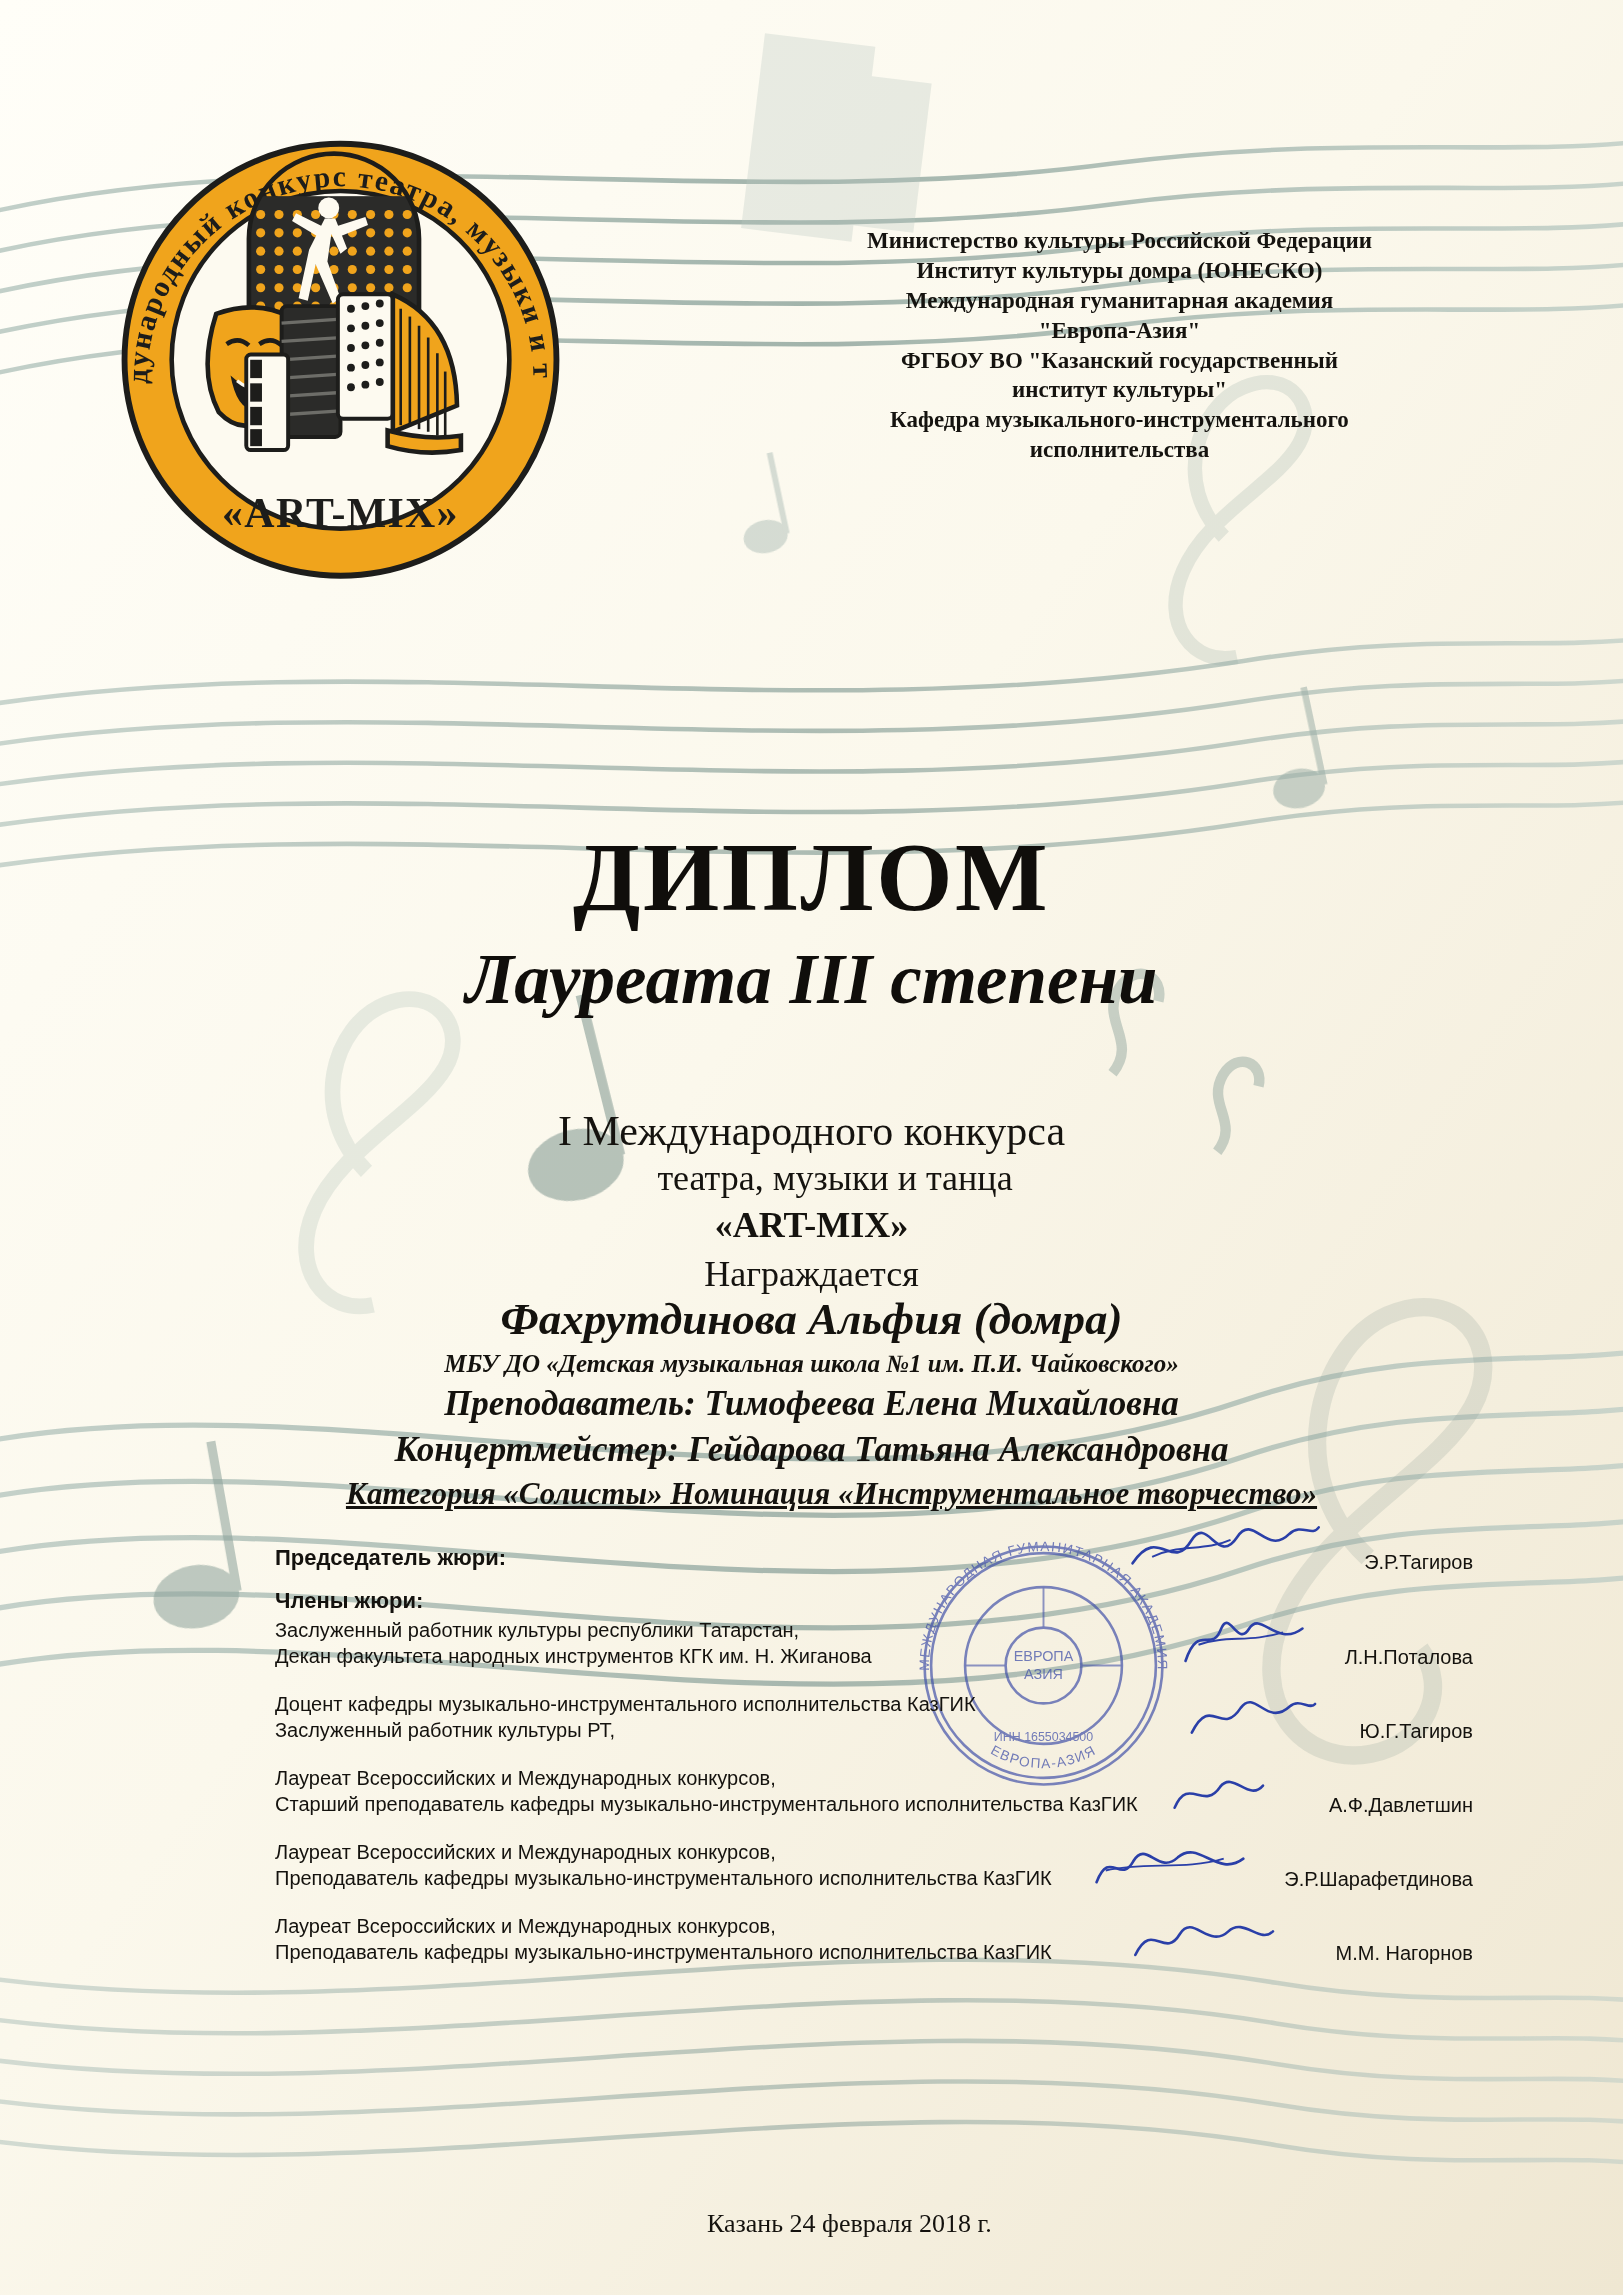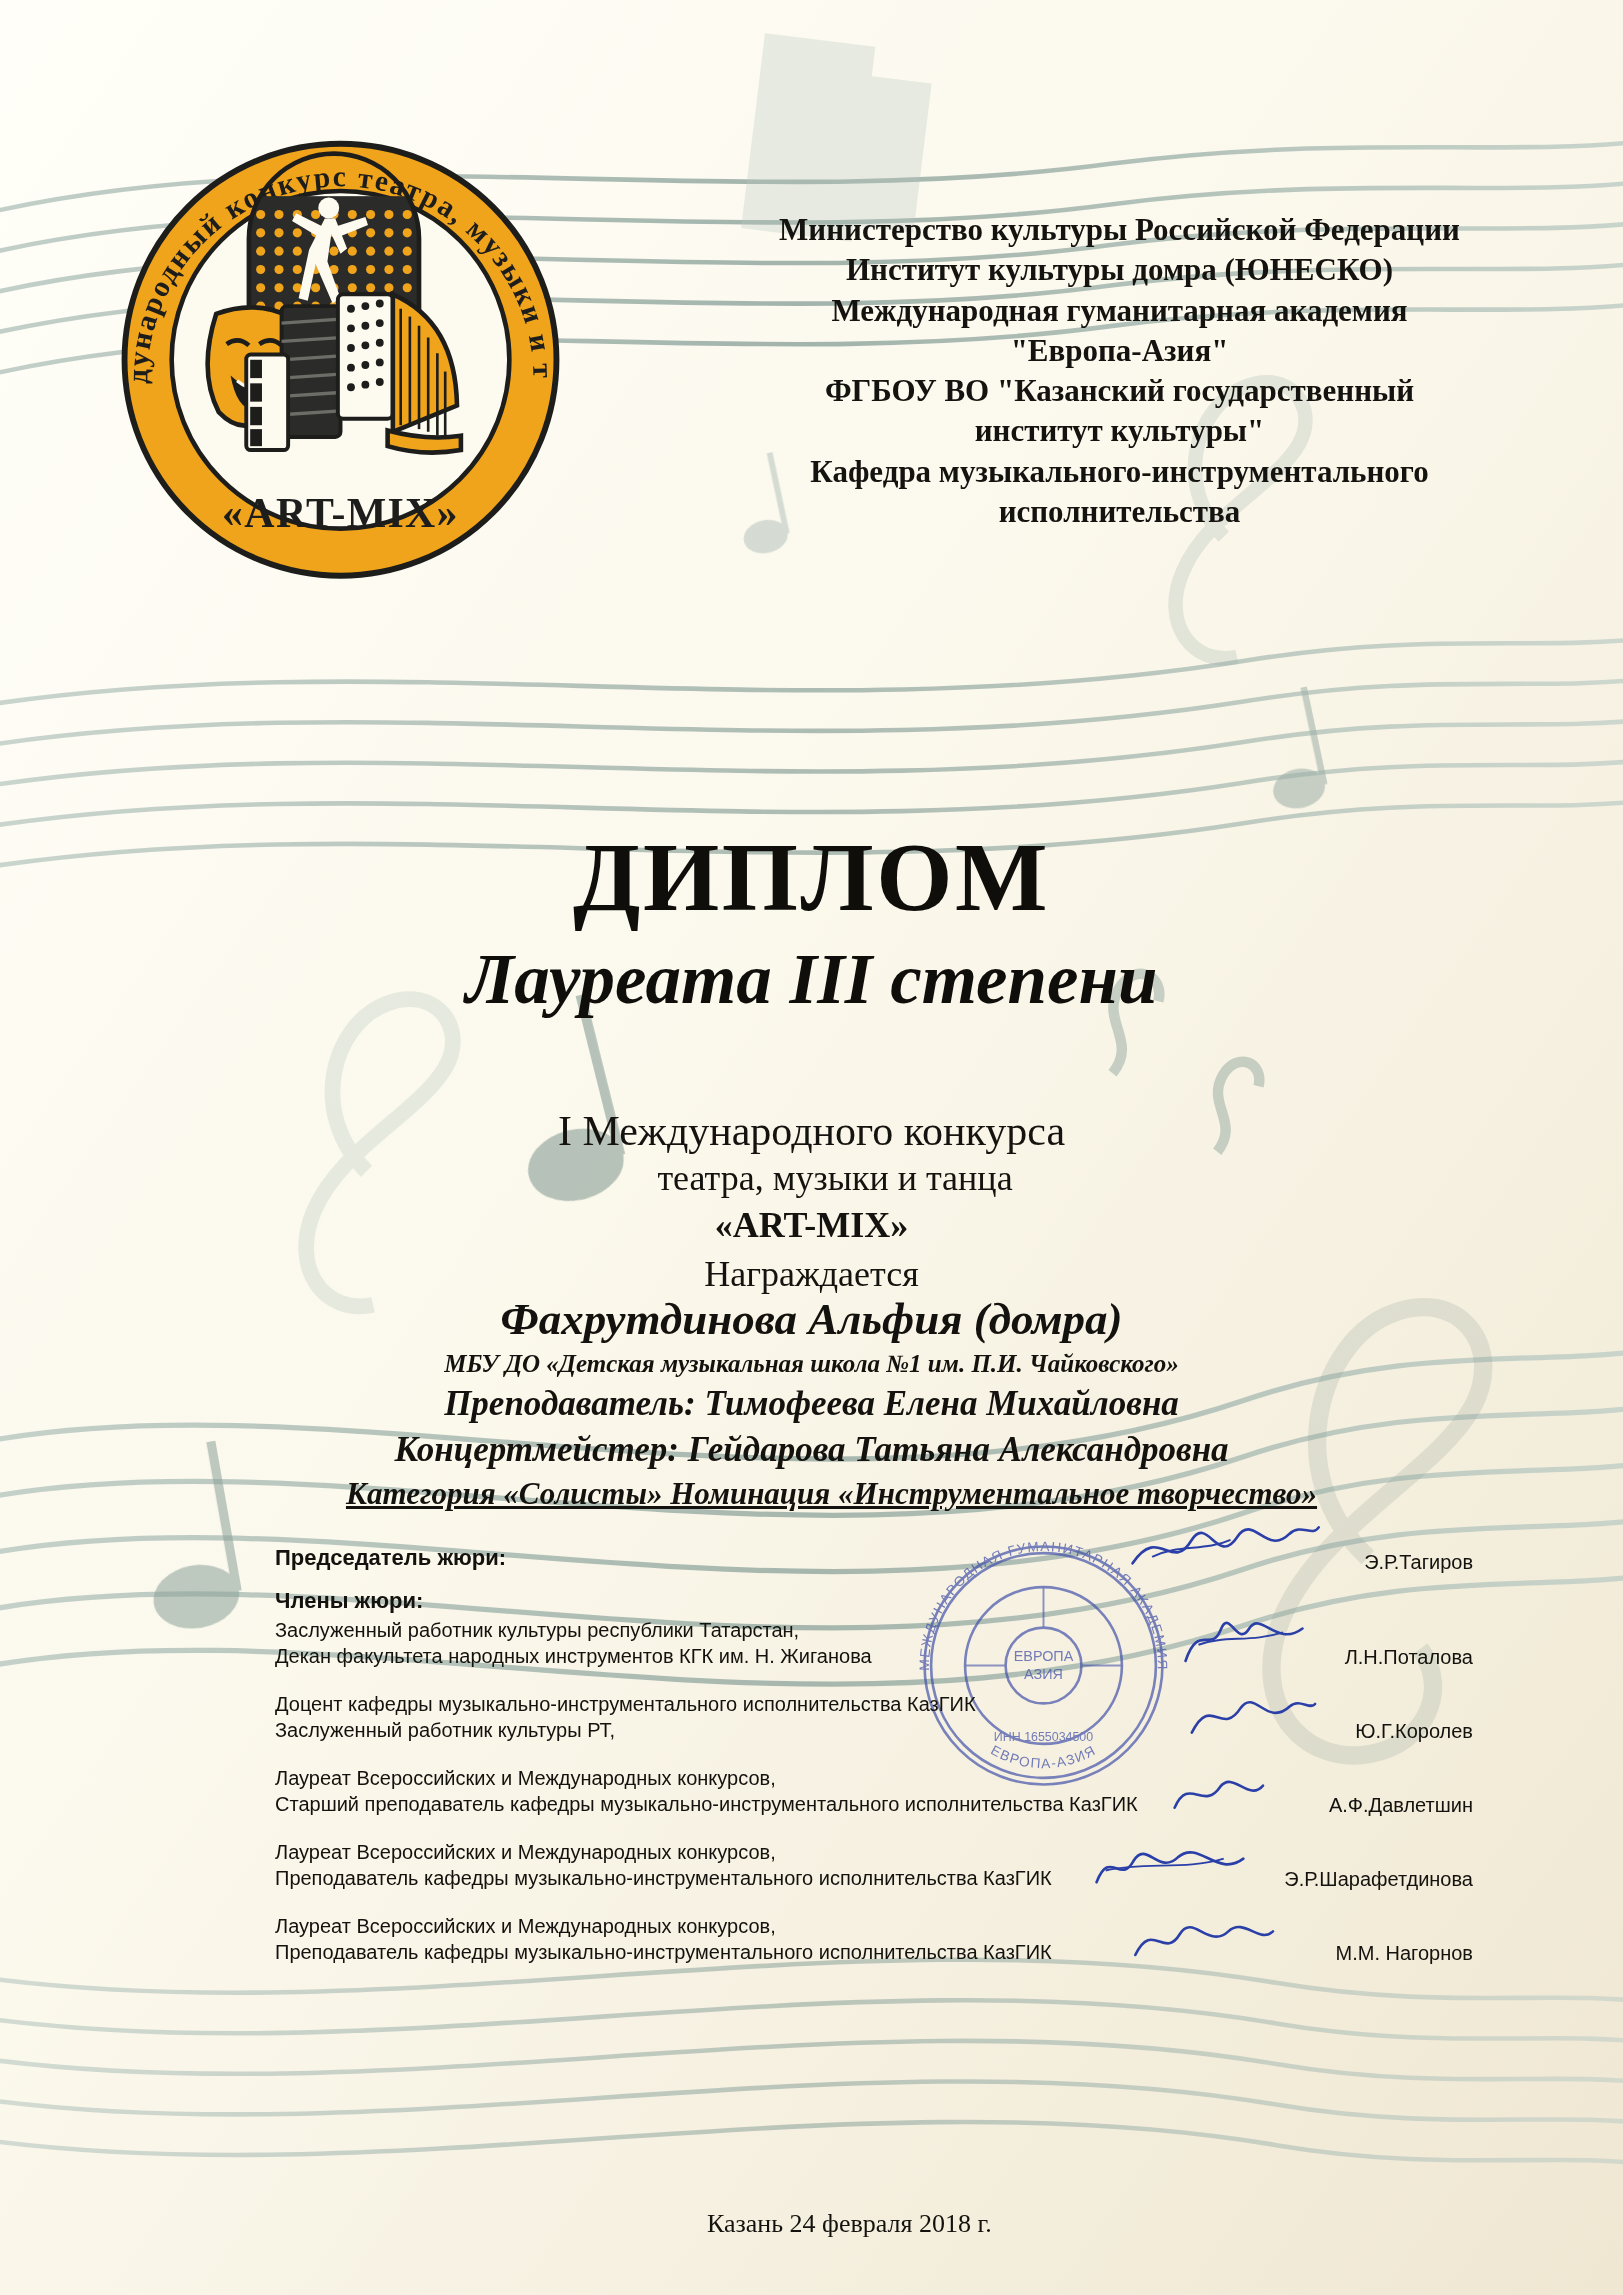--- a/index.html
+++ b/index.html
@@ -33,26 +33,26 @@
     top: 98px;
     width: 511px;
     height: 517px;
   }
   .emblem svg { width: 100%; height: 100%; display: block; }
 
   
   .org-block {
     position: absolute;
     left: 668px;
-    top: 210px;
+    top: 226px;
     width: 903px;
     text-align: center;
     font-family: "Liberation Serif", serif;
     font-weight: bold;
-    font-size: 31px;
+    font-size: 23px;
     line-height: 1.30;
     color: #15130f;
   }
   .org-block div { white-space: nowrap; }
 
   
   .title-main {
     position: absolute;
     left: 0; right: 0;
     top: 821px;
@@ -549,21 +549,21 @@
           <path d="M40,55 C 80,40 120,52 170,36" fill="none" stroke="#2a3fa8" stroke-width="3"></path>
         </svg>
       </div>
     </div>
 
     <div class="jury-row" style="margin-top:22px;">
       <div class="jury-lines">
         <div>Доцент кафедры музыкально-инструментального исполнительства КазГИК</div>
         <div>Заслуженный работник культуры РТ,</div>
       </div>
-      <div class="jury-name">Ю.Г.Королев</div>
+      <div class="jury-name">Ю.Г.Тагиров</div>
       <div class="sig" style="right:154px; bottom:-6.5px;">
         <svg width="137" height="62" viewBox="0 0 210 95" xmlns="http://www.w3.org/2000/svg">
           <path d="M15,70 C 45,10 60,78 90,32 C 112,2 130,62 165,30 C 180,16 196,36 204,26" fill="none" stroke="#2a3fa8" stroke-width="4" stroke-linecap="round"></path>
         </svg>
       </div>
     </div>
 
     <div class="jury-row" style="margin-top:22px;">
       <div class="jury-lines">
         <div>Лауреат Всероссийских и Международных конкурсов,</div>

